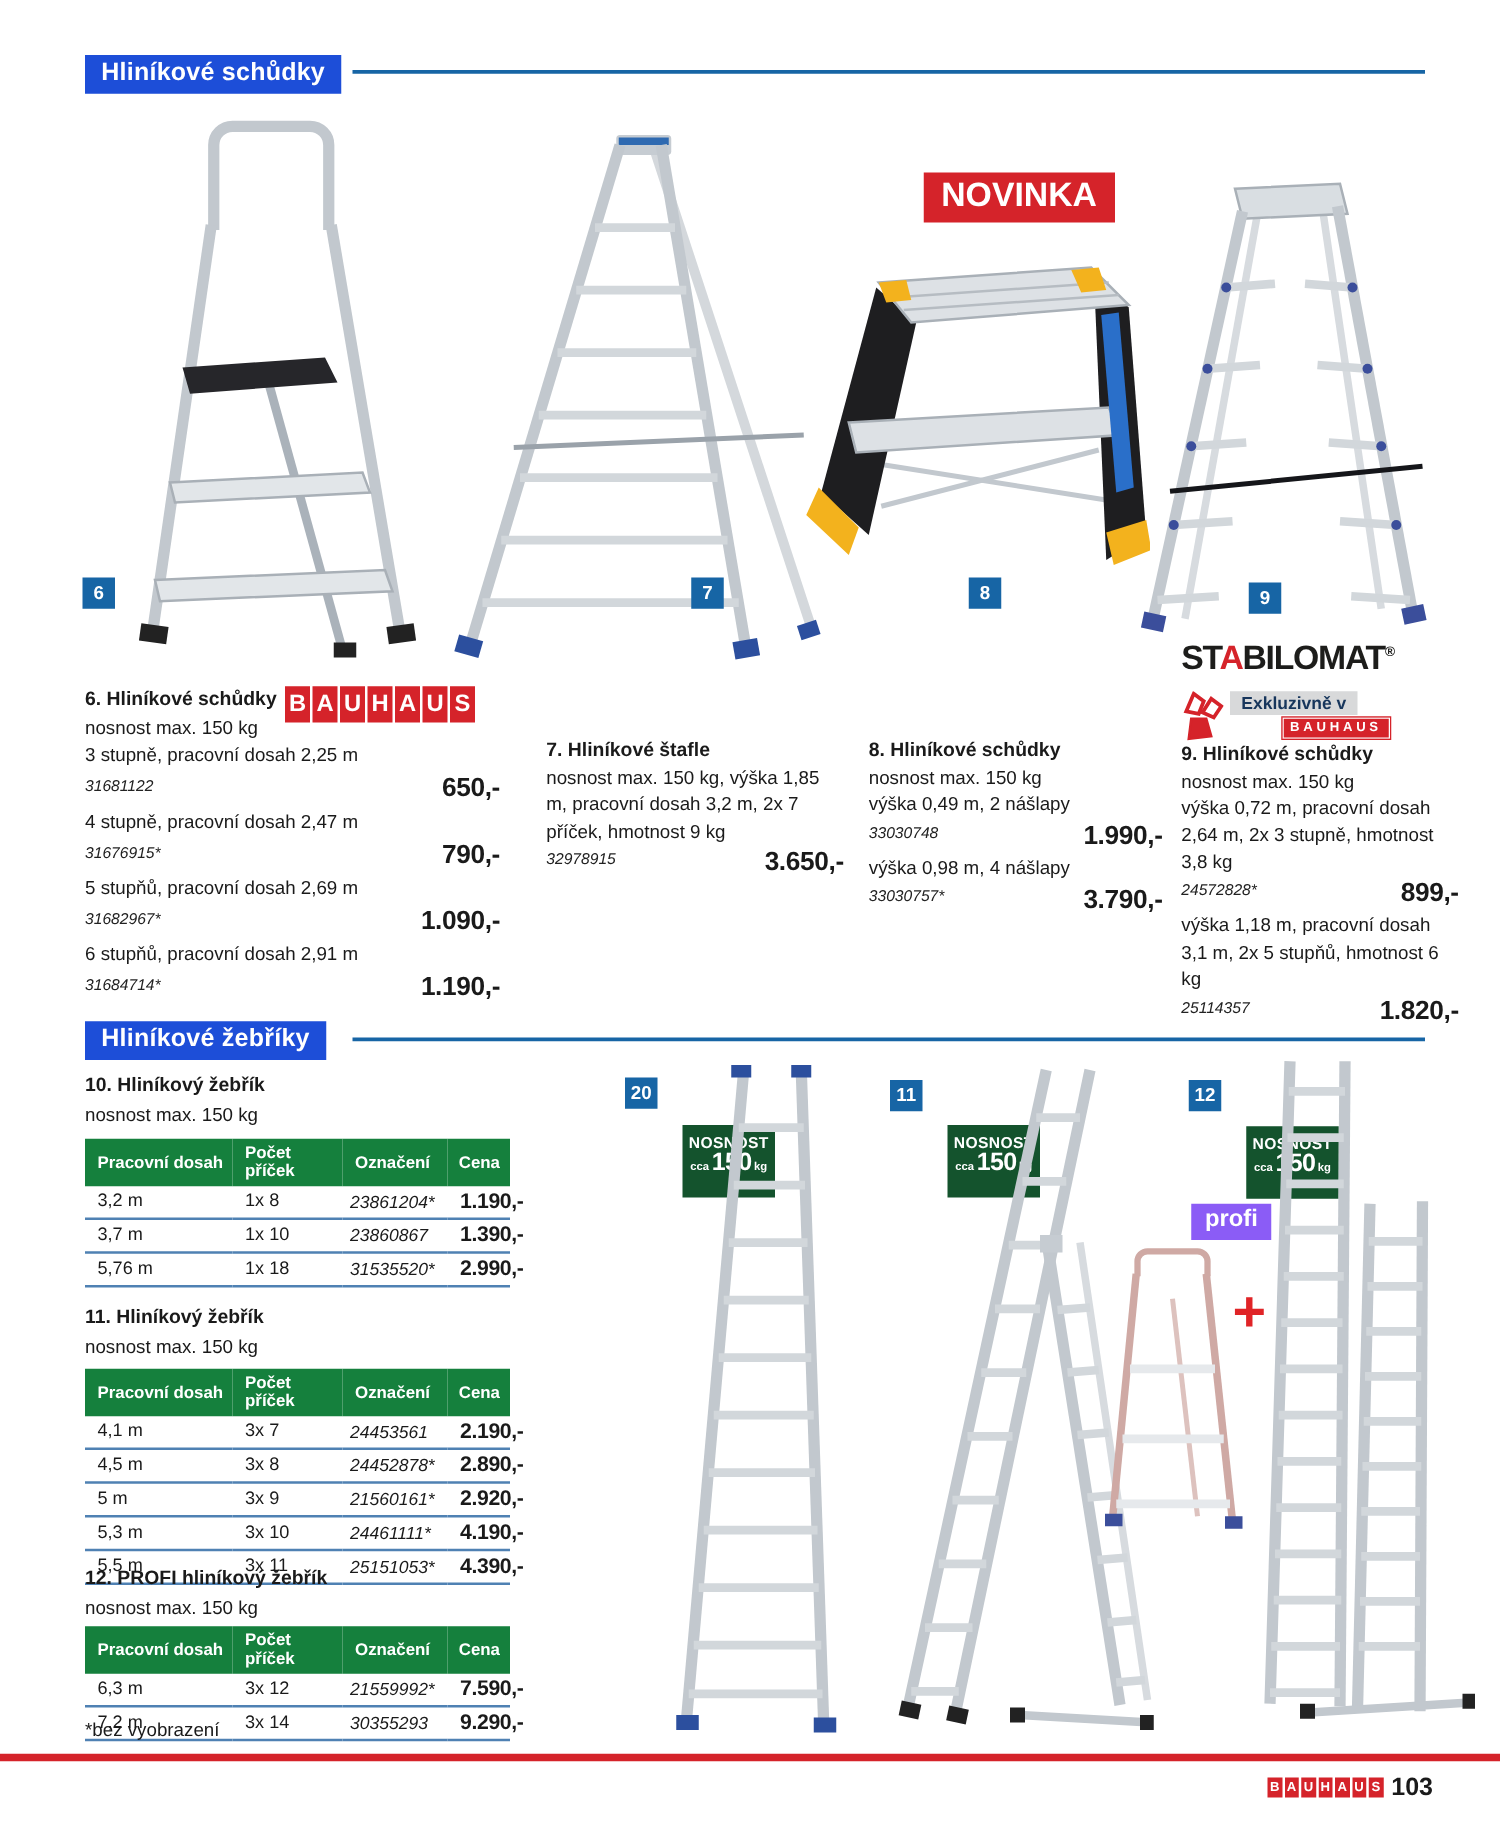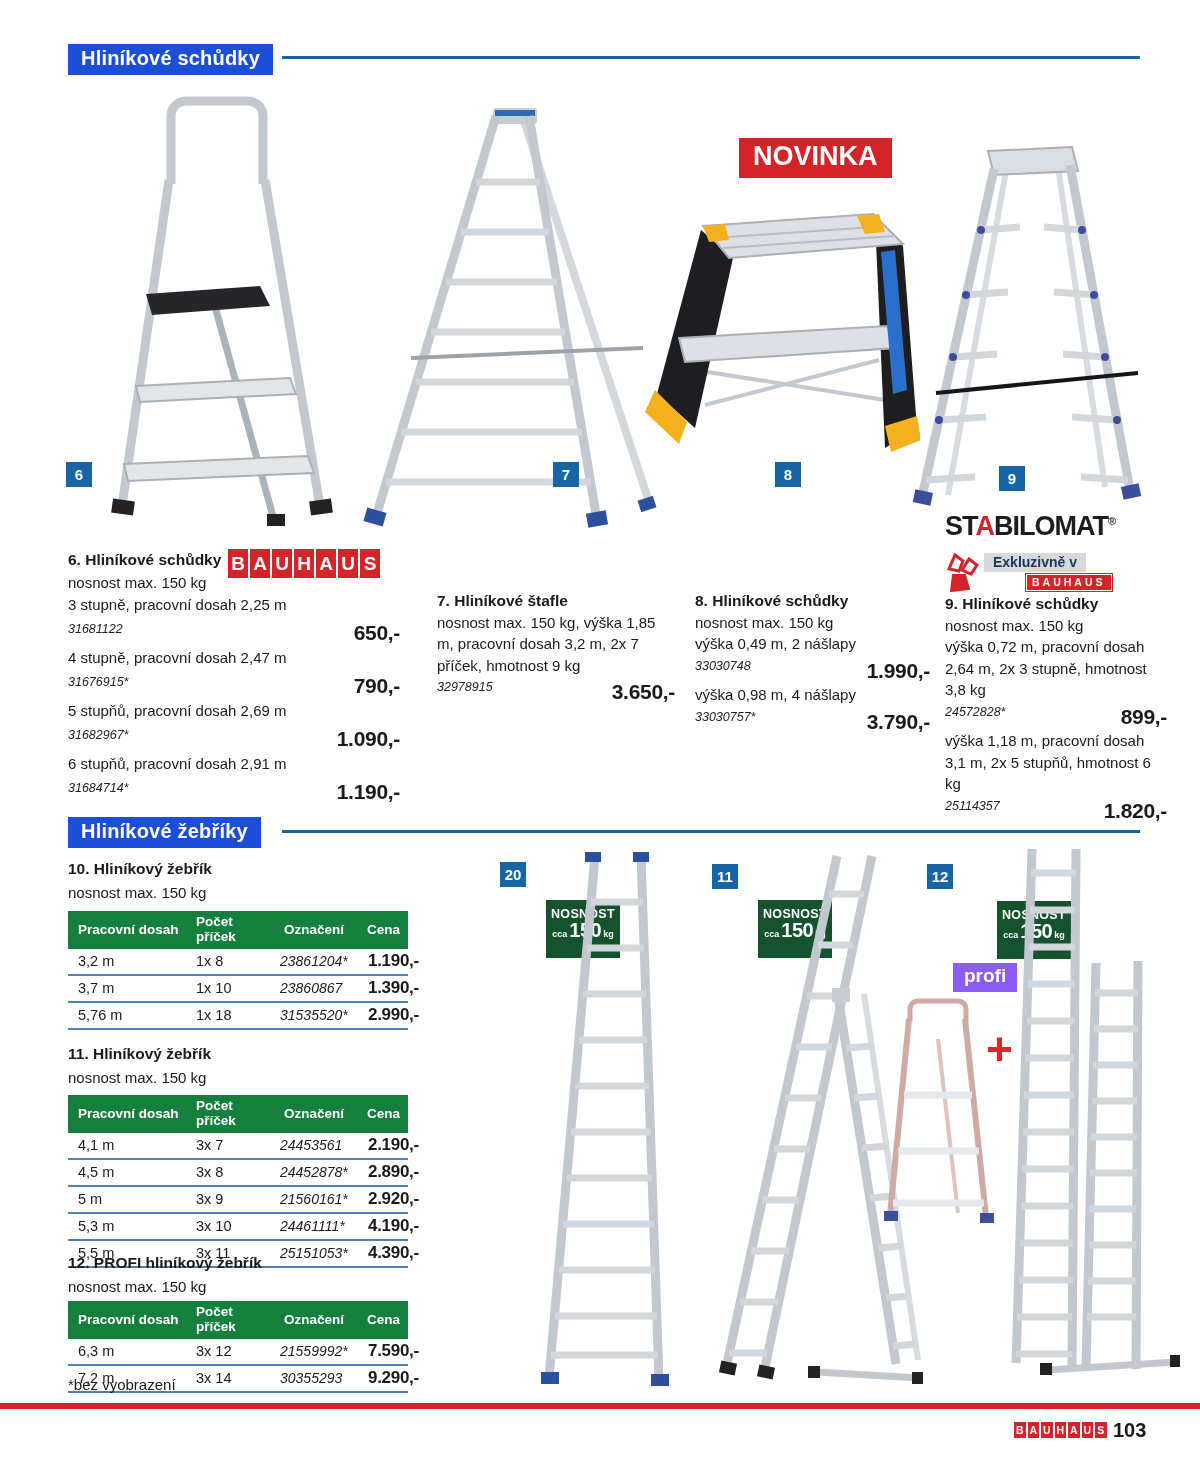--- a/index.html
+++ b/index.html
@@ -44,21 +44,21 @@
   .stab-reg { font-size:11px; vertical-align:super; letter-spacing:0; }
 
   .exk-badge { position:absolute; display:flex; align-items:flex-start; gap:5px; }
   .exk-col   { display:flex; flex-direction:column; align-items:flex-start; gap:2px; }
   .exk-label { background:#d8d9da; color:#17365c; font-weight:bold; font-size:14px; padding:1px 9px 2px; }
 
   
   .desc-col { position:absolute; font-size:15px; line-height:22.5px; }
   .tight    { line-height:21.5px; }
   .ptitle   { font-weight:bold; font-size:15.5px; }
-  .skurow   { display:flex; justify-content:space-between; align-items:flex-end; margin:1px 0 3px; }
+  .skurow   { display:flex; justify-content:space-between; align-items:center; margin:1px 0 3px; }
   .sku      { font-style:italic; font-size:12.5px; padding-bottom:4px; color:#222; }
   .price    { font-weight:bold; font-size:21px; letter-spacing:-0.3px; white-space:nowrap; }
 
   
   .cat-table { position:absolute; width:340px; border-collapse:collapse; table-layout:fixed; }
   .cat-table th { background:#15803d; color:#fff; font-size:13.5px; font-weight:bold;
                   text-align:left; padding:3px 0 5px 10px;margin-top:48px; }
   .cat-table th.r { text-align:right; padding-right:8px; padding-left:0; }
   .cat-table td { border-bottom:2px solid #4f81b3; font-size:14.5px; padding:2px 0 3px 10px; height:23px; }
   .cat-table td.sku-cell { font-style:italic; font-size:14px; padding-left:6px; }
@@ -450,21 +450,21 @@
       <line class="rung" x1="198" y1="450" x2="221" y2="448"></line>
     <line class="rung" x1="205" y1="498" x2="228" y2="496"></line>
     <rect x="144" y="140" width="18" height="14" fill="#c6ccd2"></rect>
     <line x1="128" y1="524" x2="232" y2="530" stroke="#c2c8ce" stroke-width="7"></line>
     <rect x="120" y="518" width="12" height="12" fill="#222"></rect>
       <rect x="224" y="524" width="12" height="12" fill="#222"></rect>
     <rect x="32" y="514" width="16" height="12" fill="#222" transform="rotate(12 40 520)"></rect>
     <rect x="70" y="518" width="16" height="12" fill="#222" transform="rotate(12 78 524)"></rect>
   </svg>
 
-  <div class="num-badge" style="left:927px; top:864px;">12</div>
+  <div class="num-badge" style="left:951px; top:864px;">12</div>
   <div class="nosnost" style="left:949px; top:901px;">
     <div class="n-line1">NOSNOST</div>
     <div class="n-line2">
         <span class="n-cca">cca</span>
         <span class="n-150">150</span>
         <span class="n-kg">kg</span>
       </div>
   </div>
   <div class="profi" style="left:953px; top:963px;">profi</div>
 

